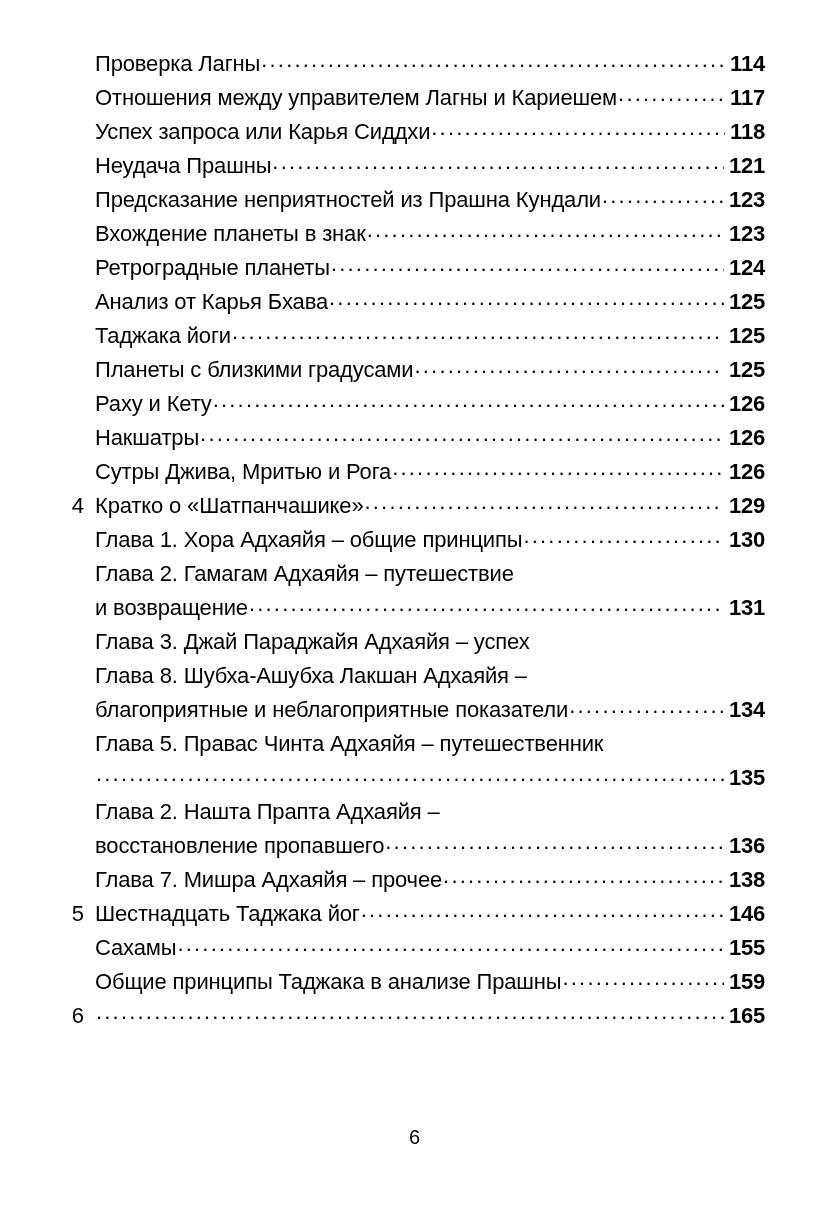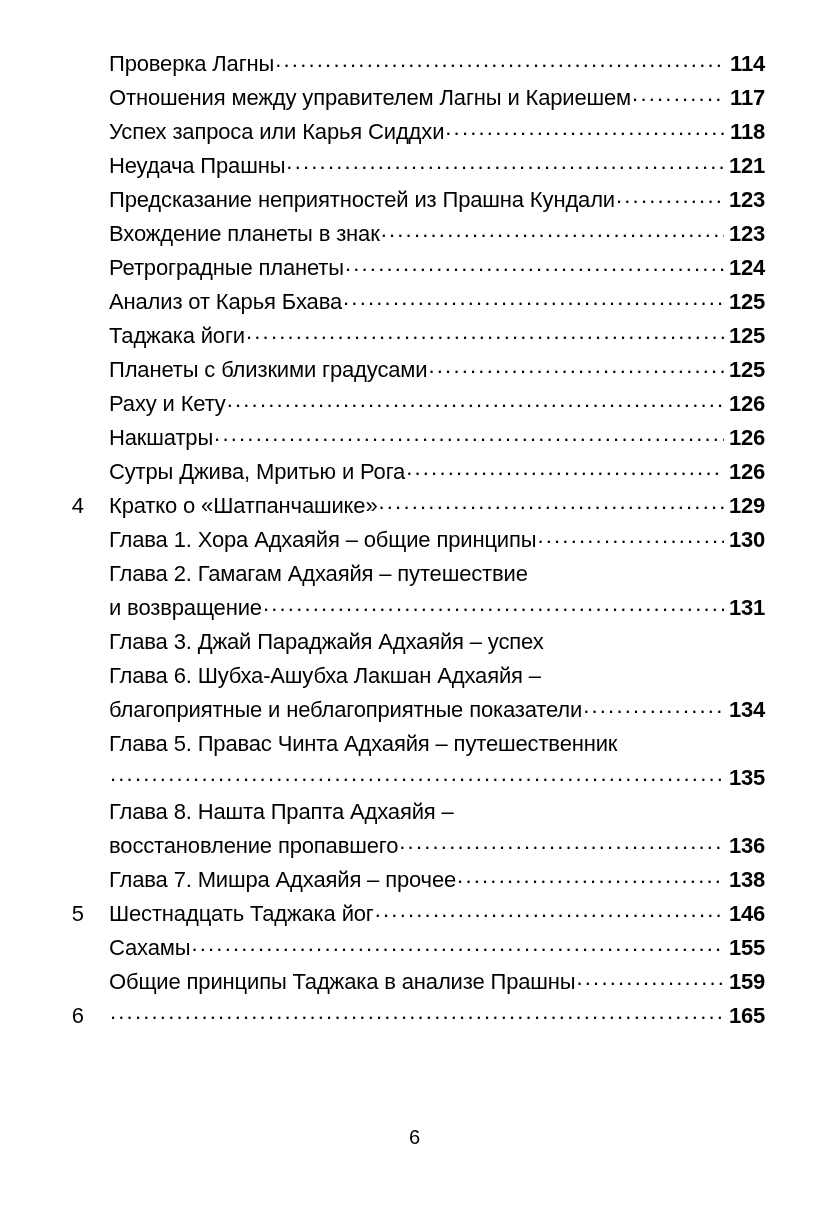--- a/index.html
+++ b/index.html
@@ -54,21 +54,21 @@
     font-weight: 400;
     font-stretch: condensed;
     letter-spacing: -0.1px;
   }
   .chapter-num:empty {
     display: none;
   }
 
   
   .entry-body {
-    margin-left: 49px;    
+    margin-left: 35px;    
     font-size: 22px;
     line-height: 34px;
     font-weight: 400;
     font-stretch: condensed;
     letter-spacing: -0.15px;
   }
 
   
   .entry-line {
     display: flex;
@@ -290,21 +290,21 @@
       <div class="toc-entry">
         <div class="entry-body">
           <div class="entry-line nodots">
             <span class="entry-title">Глава 3. Джай Параджайя Адхаяйя – успех</span>
           </div>
         </div>
       </div>
       <div class="toc-entry">
         <div class="entry-body">
           <div class="entry-line nodots">
-            <span class="entry-title">Глава 6. Шубха-Ашубха Лакшан Адхаяйя –</span>
+            <span class="entry-title">Глава 8. Шубха-Ашубха Лакшан Адхаяйя –</span>
           </div>
           <div class="entry-line">
             <span class="entry-title">благоприятные и неблагоприятные показатели</span>
             <span class="leader"></span>
             <span class="entry-page">134</span>
           </div>
         </div>
       </div>
       <div class="toc-entry">
         <div class="entry-body">
@@ -313,21 +313,21 @@
           </div>
           <div class="entry-line">
             <span class="leader"></span>
             <span class="entry-page">135</span>
           </div>
         </div>
       </div>
       <div class="toc-entry">
         <div class="entry-body">
           <div class="entry-line nodots">
-            <span class="entry-title">Глава 8. Нашта Прапта Адхаяйя –</span>
+            <span class="entry-title">Глава 2. Нашта Прапта Адхаяйя –</span>
           </div>
           <div class="entry-line">
             <span class="entry-title">восстановление пропавшего</span>
             <span class="leader"></span>
             <span class="entry-page">136</span>
           </div>
         </div>
       </div>
       <div class="toc-entry">
         <div class="entry-body">

